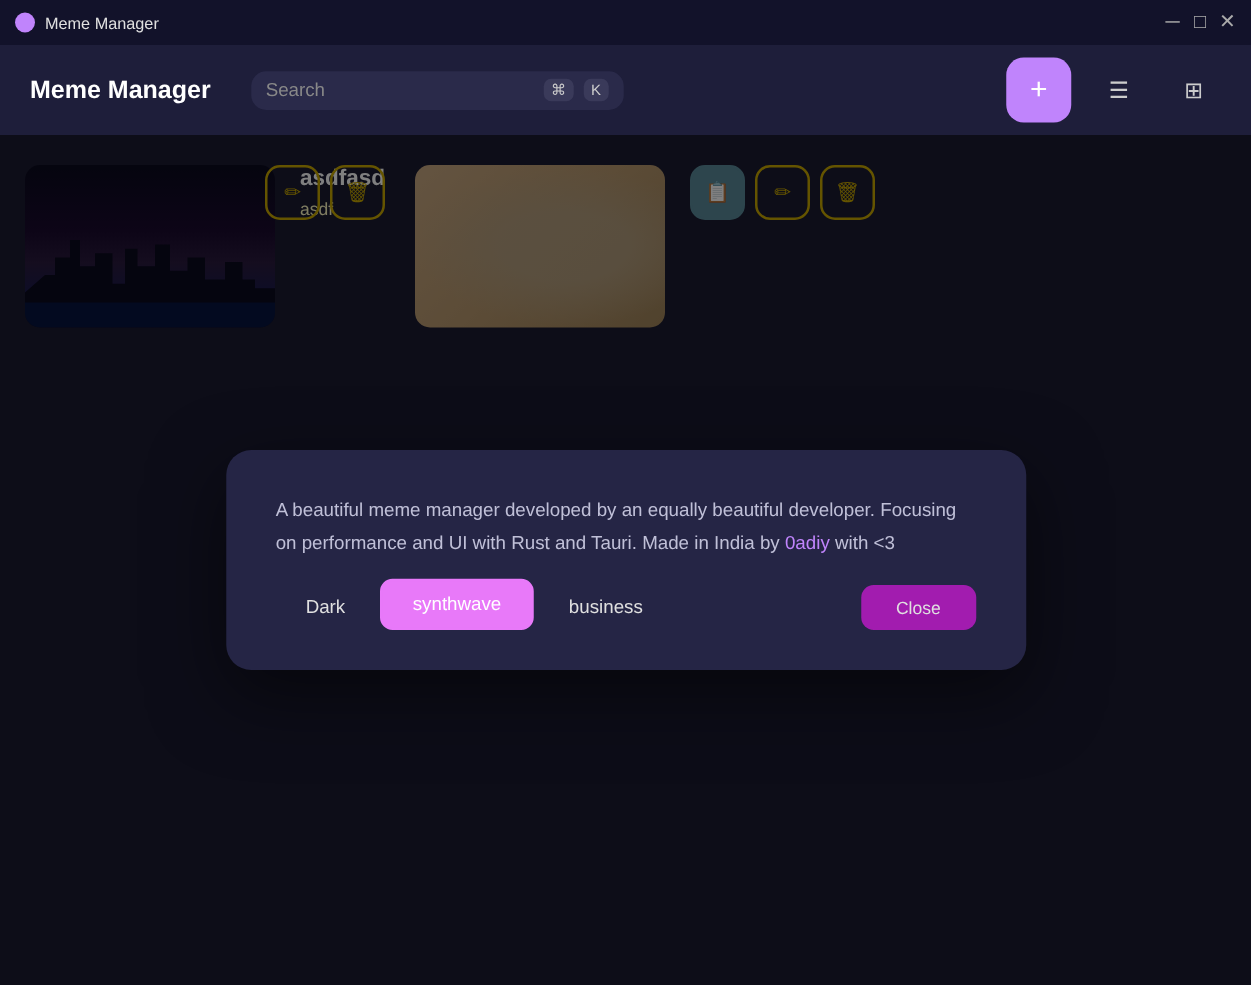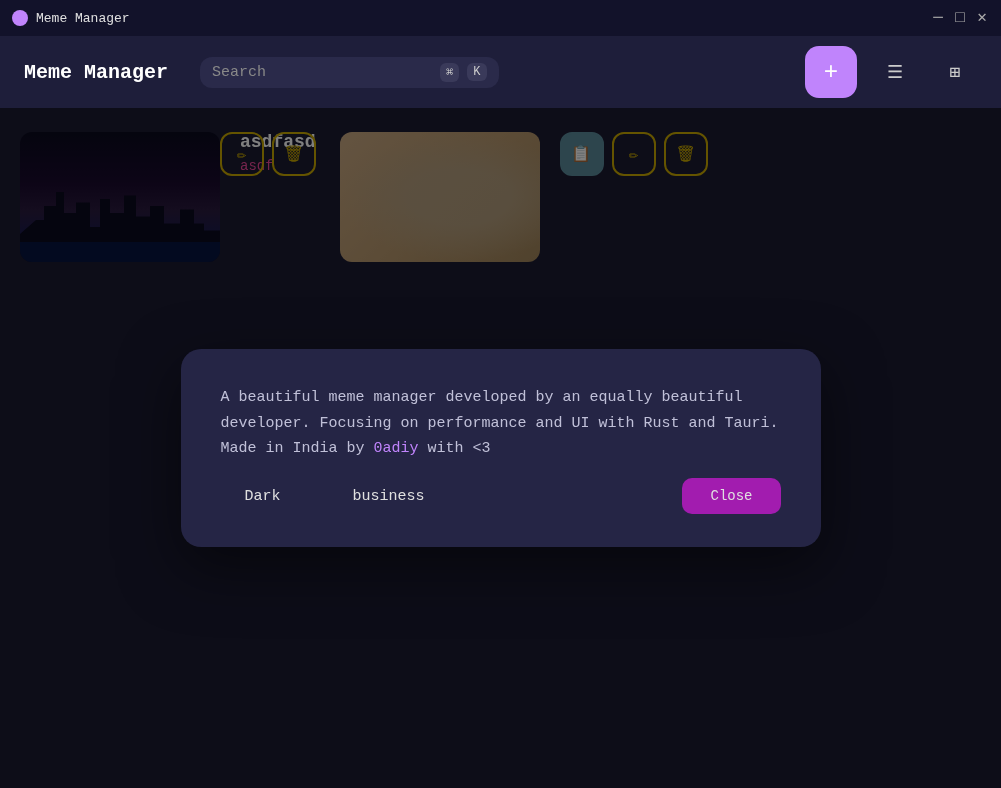--- a/index.html
+++ b/index.html
@@ -1,15 +1,15 @@
 <!DOCTYPE html>
 <html><head>
   <meta charset="utf-8">
   <style>
-    * { box-sizing: border-box; margin: 0; padding: 0; font-family: Liberation Mono, monospace; }
+    * { box-sizing: border-box; margin: 0; padding: 0; }
     body {
       font-family: -apple-system, BlinkMacSystemFont, 'Segoe UI', sans-serif;
       background: #1a1a2e;
       width: 1001px;
       height: 788px;
       overflow: hidden;
       position: relative;
     }
 
     
@@ -186,21 +186,21 @@
     }
 
     .meme-info { flex: 1; }
     .meme-name {
       color: #ffffff;
       font-size: 18px;
       font-weight: 600;
       margin-bottom: 6px;
     }
     .meme-desc {
-      color: #ec4899;
+      color: #fef9c3;
       font-size: 14px;
       margin-bottom: 4px;
     }
     .tags {
       display: flex;
       gap: 8px;
       flex-wrap: wrap;
       margin-top: 8px;
     }
     .tag {
@@ -264,22 +264,22 @@
       font-size: 15px;
       line-height: 1.7;
       margin-bottom: 16px;
     }
     .modal-link {
       color: #c084fc;
       text-decoration: none;
     }
     .modal-actions {
       display: flex;
-      align-items: flex-start;
-      gap: 24px;
+      align-items: flex-end;
+      gap: 4px;
     }
     .theme-btn {
       padding: 10px 24px;
       border-radius: 10px;
       border: 2px solid transparent;
       font-size: 15px;
       font-weight: 500;
       cursor: pointer;
     }
     .theme-btn.dark {
@@ -371,20 +371,21 @@
     </div>
   </div>
 
   <div class="modal-overlay">
     <div class="modal">
       <div class="modal-body">
         <span>A beautiful meme manager developed by an equally beautiful developer. Focusing on performance and UI with Rust and Tauri. Made in India by </span><a class="modal-link" href="#">0adiy</a><span> with &lt;3</span>
       </div>
       <div class="modal-actions">
         <button class="theme-btn dark">Dark</button>
+        <button class="theme-btn synthwave">synthwave</button>
         <button class="theme-btn business">business</button>
         <div class="modal-spacer"></div>
         <button class="close-btn">Close</button>
       </div>
     </div>
   </div>
 
 </div>
 
 </body></html>

